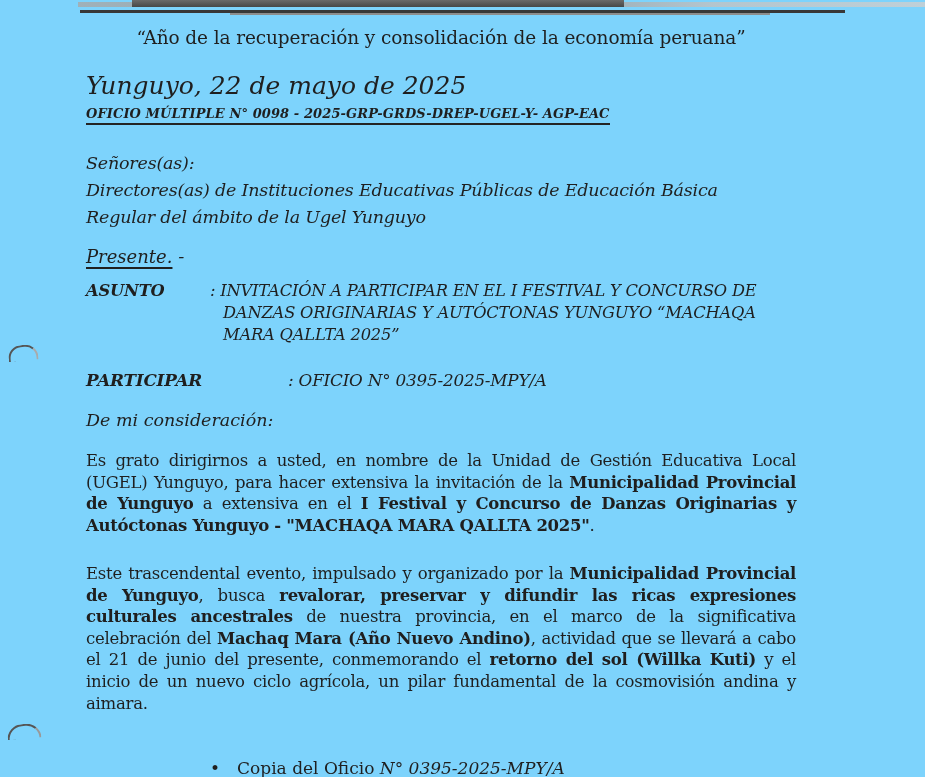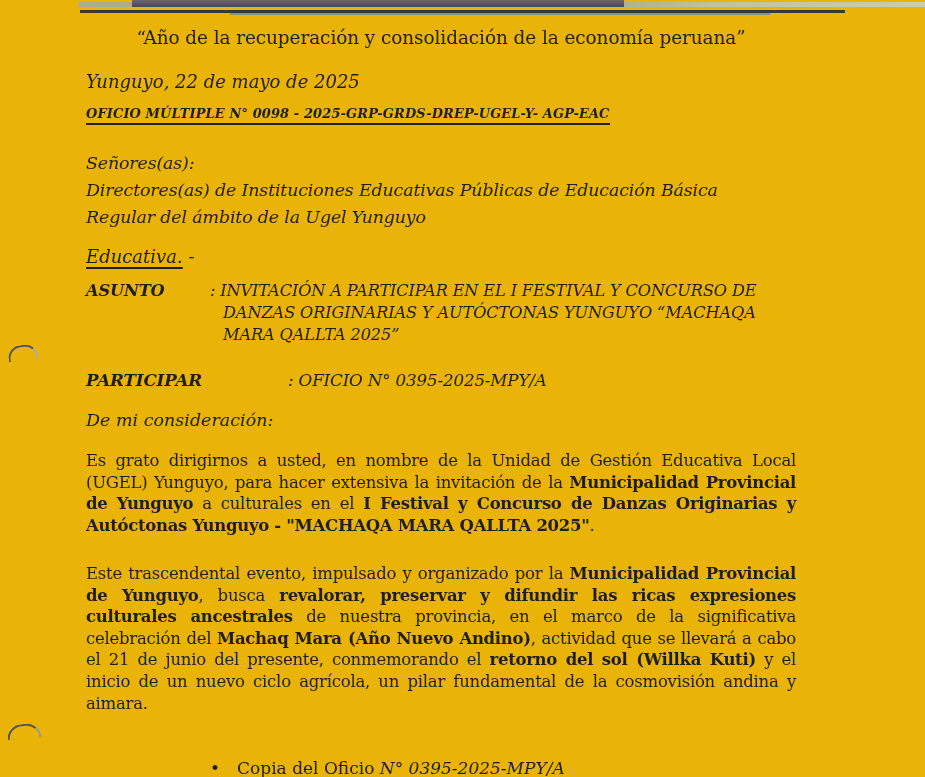--- a/index.html
+++ b/index.html
@@ -1,38 +1,38 @@
 <!DOCTYPE html>
 <html><head>
 <meta charset="utf-8">
 <style>
   html,body{margin:0;padding:0;}
   .page{
     position:relative;
     width:925px;height:777px;
-    background:#eab308;
+    background:#7dd3fc;
     color:#1f1f1f;
     font-family:"DejaVu Serif","Liberation Serif",serif;
     overflow:hidden;
   }
   
   .lh-gray{position:absolute;left:78px;top:2px;width:847px;height:5px;
     background:linear-gradient(to right,#a8a8a8 0%,#9a9a9a 55%,#c2c2c2 75%,#cfcfcf 100%);opacity:.8;}
   .lh-dark{position:absolute;left:132px;top:0;width:492px;height:7px;
     background:linear-gradient(#6a6a6a,#474747);}
   .lh-line{position:absolute;left:80px;top:10px;width:765px;height:2.5px;background:#383838;}
   .lh-line2{position:absolute;left:230px;top:13px;width:540px;height:1.5px;background:#8d8d8d;}
   
   .arc{position:absolute;border:2px solid #555;border-bottom:none;background:transparent;}
   .arc1{left:8px;top:345px;width:26px;height:14px;border-radius:13px 13px 0 0;transform:rotate(-6deg);border-right-color:#aaa;}
   .arc2{left:7px;top:724px;width:30px;height:13px;border-radius:15px 15px 0 0;transform:rotate(-5deg);border-right-color:#999;}
 
   .abs{position:absolute;left:86px;width:710px;}
   .quote{top:27px;text-align:center;font-size:18.5px;letter-spacing:-0.1px;}
-  .dateline{top:71px;font-style:italic;font-size:18px;}
+  .dateline{top:71px;font-style:italic;font-size:25px;}
   .oficio{top:106px;font-size:13px;font-weight:bold;font-style:italic;letter-spacing:0.1px;white-space:nowrap;}
   .oficio .u{display:inline-block;border-bottom:2.5px solid #242424;padding-bottom:2px;}
   .recipients{top:150px;font-weight:normal;font-style:italic;font-size:17.5px;line-height:27px;letter-spacing:-0.2px;}
   .recipients div{white-space:nowrap;}
   .presente{top:246px;font-style:italic;font-size:18px;}
   .presente .u2{text-decoration:underline;text-decoration-thickness:1.5px;text-underline-offset:4px;}
   .asunto{top:280px;display:flex;font-style:italic;font-size:16.3px;line-height:22px;letter-spacing:-0.2px;}
   .asunto .label{width:124px;font-weight:bold;flex:none;}
   .asunto .content{width:586px;}
   .asunto .content span{display:block;white-space:nowrap;}
@@ -65,39 +65,39 @@
   <div class="abs dateline">Yunguyo, 22 de mayo de 2025</div>
 
   <div class="abs oficio"><span class="u">OFICIO MÚLTIPLE N° 0098 - 2025-GRP-GRDS-DREP-UGEL-Y- AGP-EAC</span></div>
 
   <div class="abs recipients">
     <div>Señores(as):</div>
     <div>Directores(as) de Instituciones Educativas Públicas de Educación Básica</div>
     <div>Regular del ámbito de la Ugel Yunguyo</div>
   </div>
 
-  <div class="abs presente"><span class="u2">Educativa.</span><span> -</span></div>
+  <div class="abs presente"><span class="u2">Presente.</span><span> -</span></div>
 
   <div class="abs asunto">
     <div class="label">ASUNTO</div>
     <div class="content">
         <span class="l1">: INVITACIÓN A PARTICIPAR EN EL I FESTIVAL Y CONCURSO DE</span>
         <span class="ln">DANZAS ORIGINARIAS Y AUTÓCTONAS YUNGUYO “MACHAQA</span>
         <span class="ln">MARA QALLTA 2025”</span>
       </div>
   </div>
 
   <div class="abs referencia">
     <div class="label">PARTICIPAR</div>
     <div>: OFICIO N° 0395-2025-MPY/A</div>
   </div>
 
   <div class="abs demi">De mi consideración:</div>
 
-  <p class="abs body p1"><span>Es grato dirigirnos a usted, en nombre de la Unidad de Gestión Educativa Local (UGEL) Yunguyo, para hacer extensiva la invitación de la </span><b>Municipalidad Provincial de Yunguyo</b><span> a culturales en el </span><b>I Festival y Concurso de Danzas Originarias y Autóctonas Yunguyo - "MACHAQA MARA QALLTA 2025"</b><span>.</span></p>
+  <p class="abs body p1"><span>Es grato dirigirnos a usted, en nombre de la Unidad de Gestión Educativa Local (UGEL) Yunguyo, para hacer extensiva la invitación de la </span><b>Municipalidad Provincial de Yunguyo</b><span> a extensiva en el </span><b>I Festival y Concurso de Danzas Originarias y Autóctonas Yunguyo - "MACHAQA MARA QALLTA 2025"</b><span>.</span></p>
 
   <p class="abs body p2"><span>Este trascendental evento, impulsado y organizado por la </span><b>Municipalidad Provincial de Yunguyo</b><span>, busca </span><b>revalorar, preservar y difundir las ricas expresiones culturales ancestrales</b><span> de nuestra provincia, en el marco de la significativa celebración del </span><b>Machaq Mara (Año Nuevo Andino)</b><span>, actividad que se llevará a cabo el 21 de junio del presente, conmemorando el </span><b>retorno del sol (Willka Kuti)</b><span> y el inicio de un nuevo ciclo agrícola, un pilar fundamental de la cosmovisión andina y aimara.</span></p>
 
   <div class="abs adjunt">Adjuntamos al presente:</div>
 
   <div class="bullet-row">
     <span class="dot">•</span>
     <span><span>Copia del Oficio </span><i>N° 0395-2025-MPY/A</i></span>
   </div>
 

